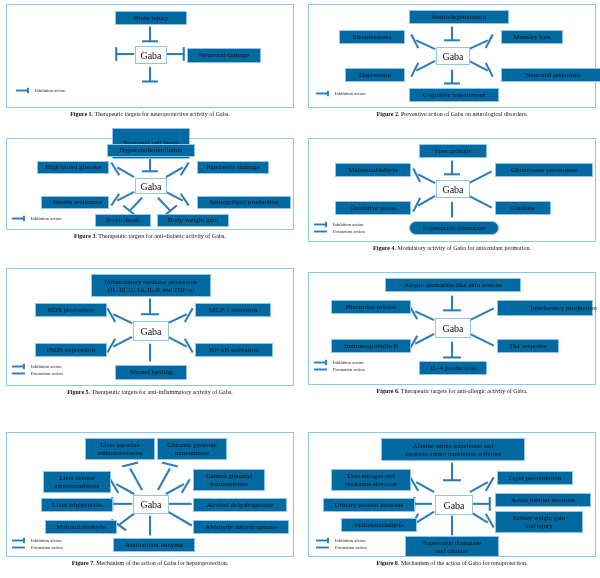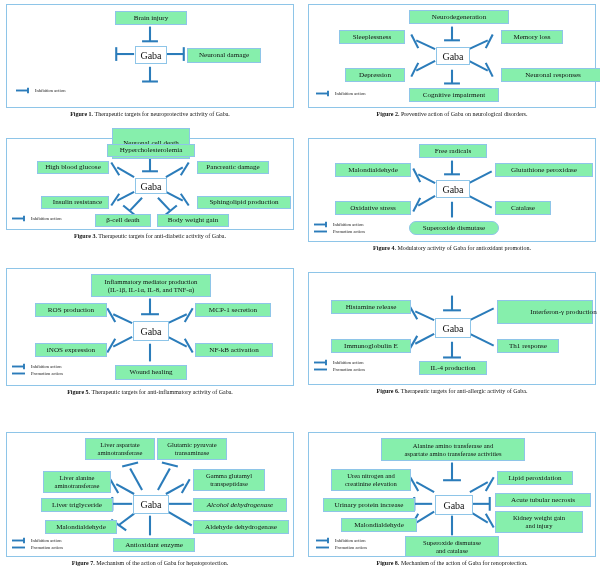--- a/index.html
+++ b/index.html
@@ -28,21 +28,21 @@
     line-height:1.25;
     margin-top:3px;
     color:#111;
     font-family:"Liberation Serif", serif;
   }
   .caption b { font-weight:bold; }
 
   .node {
     position:absolute;
     border:0.9px solid #8ec5e8;
-    background:#86efac;
+    background:#0369a1;
     text-align:center;
     font-size:7.1px;
     line-height:1.18;
     padding:1.5px 3px;
     display:flex;
     align-items:center;
     justify-content:center;
     color:#111;
     white-space:nowrap;
     z-index:4;
@@ -357,24 +357,27 @@
           <path class="lk" d="M135 38 L153 38"></path>
         <path class="lk" d="M144 70 L144 86"></path>
           <path class="lk" d="M135 86 L153 86"></path>
         <path class="lk" d="M126 48 L107 39"></path>
           <path class="lk" d="M101 33 L109 47"></path>
         <path class="lk" d="M126 62 L107 72"></path>
           <path class="lk" d="M101 78 L109 64"></path>
         <path class="lk" d="M162 48 L186 36"></path>
         <path class="lk" d="M162 62 L186 74"></path>
       </svg>
+      <div class="node" style="left:76px; top:5px; width:136px; height:14px;">
+          <span>Atopic dermatitis-like skin lesions</span>
+        </div>
       <div class="node" style="left:22px; top:27px; width:80px; height:14px;">
           <span>Histamine release</span>
         </div>
-      <div class="node" style="left:188px; top:27px; width:96px; height:24px;padding-left:40px;">
+      <div class="node" style="left:188px; top:27px; width:96px; height:16px;padding-left:40px;">
           <span>Interferon-γ production</span>
         </div>
       <div class="center" style="left:126px; top:45px; width:36px; height:20px;">
           <span>Gaba</span>
         </div>
       <div class="node" style="left:22px; top:66px; width:80px; height:14px;">
           <span>Immunoglobulin E</span>
         </div>
       <div class="node" style="left:188px; top:66px; width:62px; height:14px;">
           <span>Th1 response</span>

